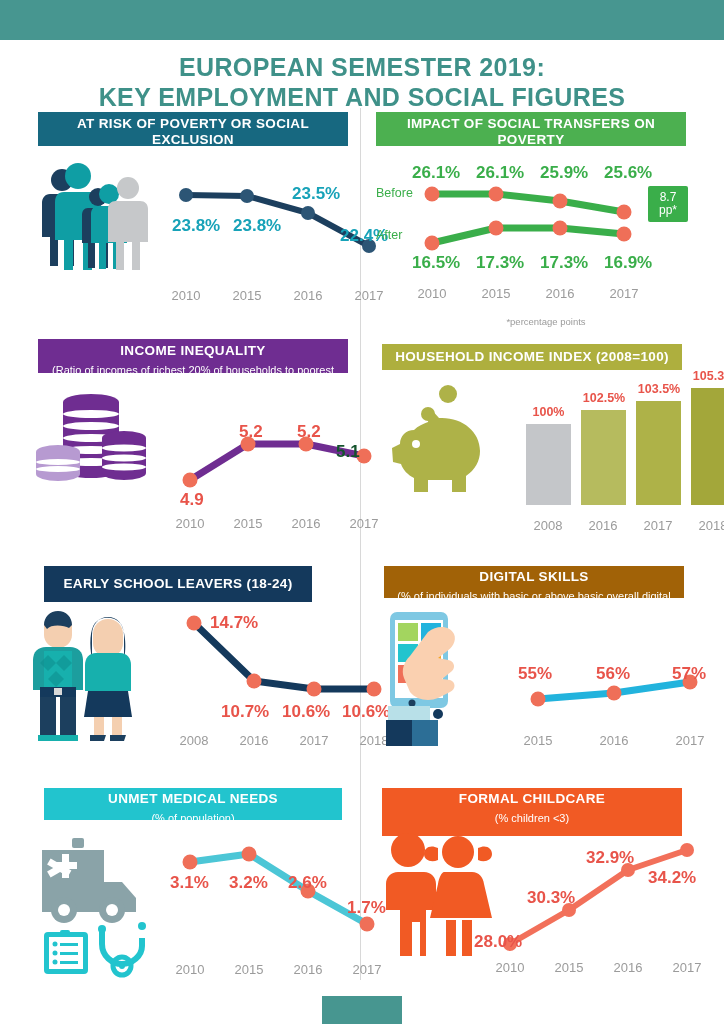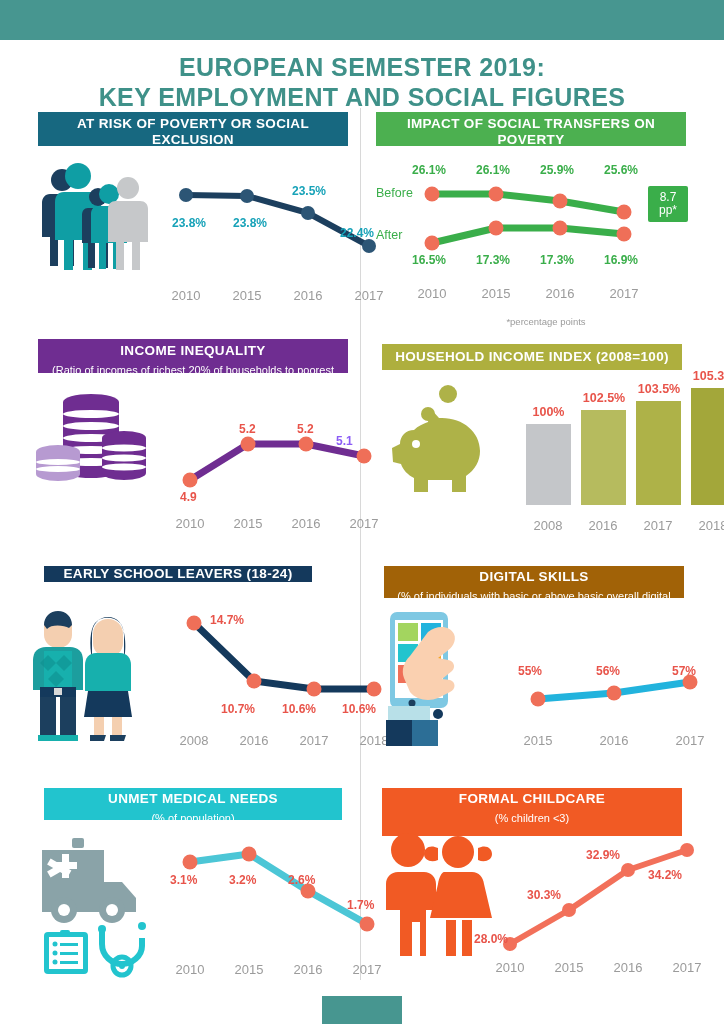--- a/index.html
+++ b/index.html
@@ -18,21 +18,21 @@
     letter-spacing:0.4px;
   }
 
   .hdr{position:absolute;color:#ffffff;text-align:center;box-sizing:border-box;}
   .hdr .t1{font-weight:bold;font-size:13.5px;letter-spacing:0.35px;line-height:16px;}
   .hdr .t2{font-size:11px;line-height:22px;font-weight:normal;}
   .hdr.one-line{display:flex;align-items:center;justify-content:center;}
 
   .panel{position:absolute;}
   .axis{position:absolute;color:#9b9b9b;font-size:13px;text-align:center;}
-  .vlabel{position:absolute;font-size:12px;font-weight:bold;white-space:nowrap;}
+  .vlabel{position:absolute;font-size:17px;font-weight:bold;white-space:nowrap;}
   svg{position:absolute;left:0;top:0;overflow:visible;}
   .note{position:absolute;color:#9b9b9b;font-size:9.5px;text-align:center;}
   .badge{
     position:absolute;background:#3aae4a;color:#fff;font-weight:normal;
     font-size:12px;line-height:13px;text-align:center;padding:5px 4px;border-radius:2px;
   }
   .legend{position:absolute;color:#3aae4a;font-size:12.5px;font-weight:normal;}
   .bar{position:absolute;}
   .barlab{position:absolute;color:#e8544a;font-size:12.5px;font-weight:bold;text-align:center;white-space:nowrap;}
 </style>
@@ -187,21 +187,21 @@
     <polyline points="14,68 72,32 130,32 188,44" fill="none" stroke="#6f2d91" stroke-width="7" stroke-linecap="round" stroke-linejoin="round"></polyline>
     <circle cx="14" cy="68" r="7.5" fill="#ef6f58"></circle>
     <circle cx="72" cy="32" r="7.5" fill="#ef6f58"></circle>
     <circle cx="130" cy="32" r="7.5" fill="#ef6f58"></circle>
     <circle cx="188" cy="44" r="7.5" fill="#ef6f58"></circle>
   </svg>
 
   <div class="vlabel" style="left:144px;top:100px;color:#e8544a;">4.9</div>
   <div class="vlabel" style="left:203px;top:32px;color:#e8544a;">5.2</div>
   <div class="vlabel" style="left:261px;top:32px;color:#e8544a;">5.2</div>
-  <div class="vlabel" style="left:300px;top:44px;color:#8b5cf6;">5.1</div>
+  <div class="vlabel" style="left:300px;top:52px;color:#14532d;">5.1</div>
 
   <div class="axis" style="left:124px;top:126px;width:60px;">2010</div>
   <div class="axis" style="left:182px;top:126px;width:60px;">2015</div>
   <div class="axis" style="left:240px;top:126px;width:60px;">2016</div>
   <div class="axis" style="left:298px;top:126px;width:60px;">2017</div>
 </div>
 
 <div class="hdr one-line" style="left:382px;top:344px;width:300px;height:26px;background:#aeaf3e;">
   <div class="t1">HOUSEHOLD INCOME INDEX (2008=100)</div>
 </div>
@@ -224,21 +224,21 @@
   <div class="barlab" style="left:198px;top:9px;width:60px;">102.5%</div>
   <div class="barlab" style="left:253px;top:0px;width:60px;">103.5%</div>
   <div class="barlab" style="left:308px;top:-13px;width:60px;">105.3%</div>
 
   <div class="axis" style="left:142px;top:136px;width:60px;">2008</div>
   <div class="axis" style="left:197px;top:136px;width:60px;">2016</div>
   <div class="axis" style="left:252px;top:136px;width:60px;">2017</div>
   <div class="axis" style="left:307px;top:136px;width:60px;">2018</div>
 </div>
 
-<div class="hdr one-line" style="left:44px;top:566px;width:268px;height:16px;background:#14395c;">
+<div class="hdr one-line" style="left:44px;top:566px;width:268px;height:36px;background:#14395c;">
   <div class="t1">EARLY SCHOOL LEAVERS (18-24)</div>
 </div>
 
 <div class="panel" style="left:36px;top:605px;width:330px;height:150px;">
 
   <svg width="110" height="135" viewBox="0 0 110 135">
 
     <path d="M22 8c-8 0-14 6-14 14v8c0 7 6 13 14 13s14-6 14-13v-8c0-8-6-14-14-14z" fill="#f4cfb0"></path>
     <path d="M8 20c0-8 6-14 14-14s14 6 14 14l-3 3c-5-3-18-4-22 1l-3-4z" fill="#1c3f5e"></path>
     <path d="M10 42h24c8 0 13 5 13 13v30H-3V55c0-8 5-13 13-13z" fill="#1c9e9e"></path>

